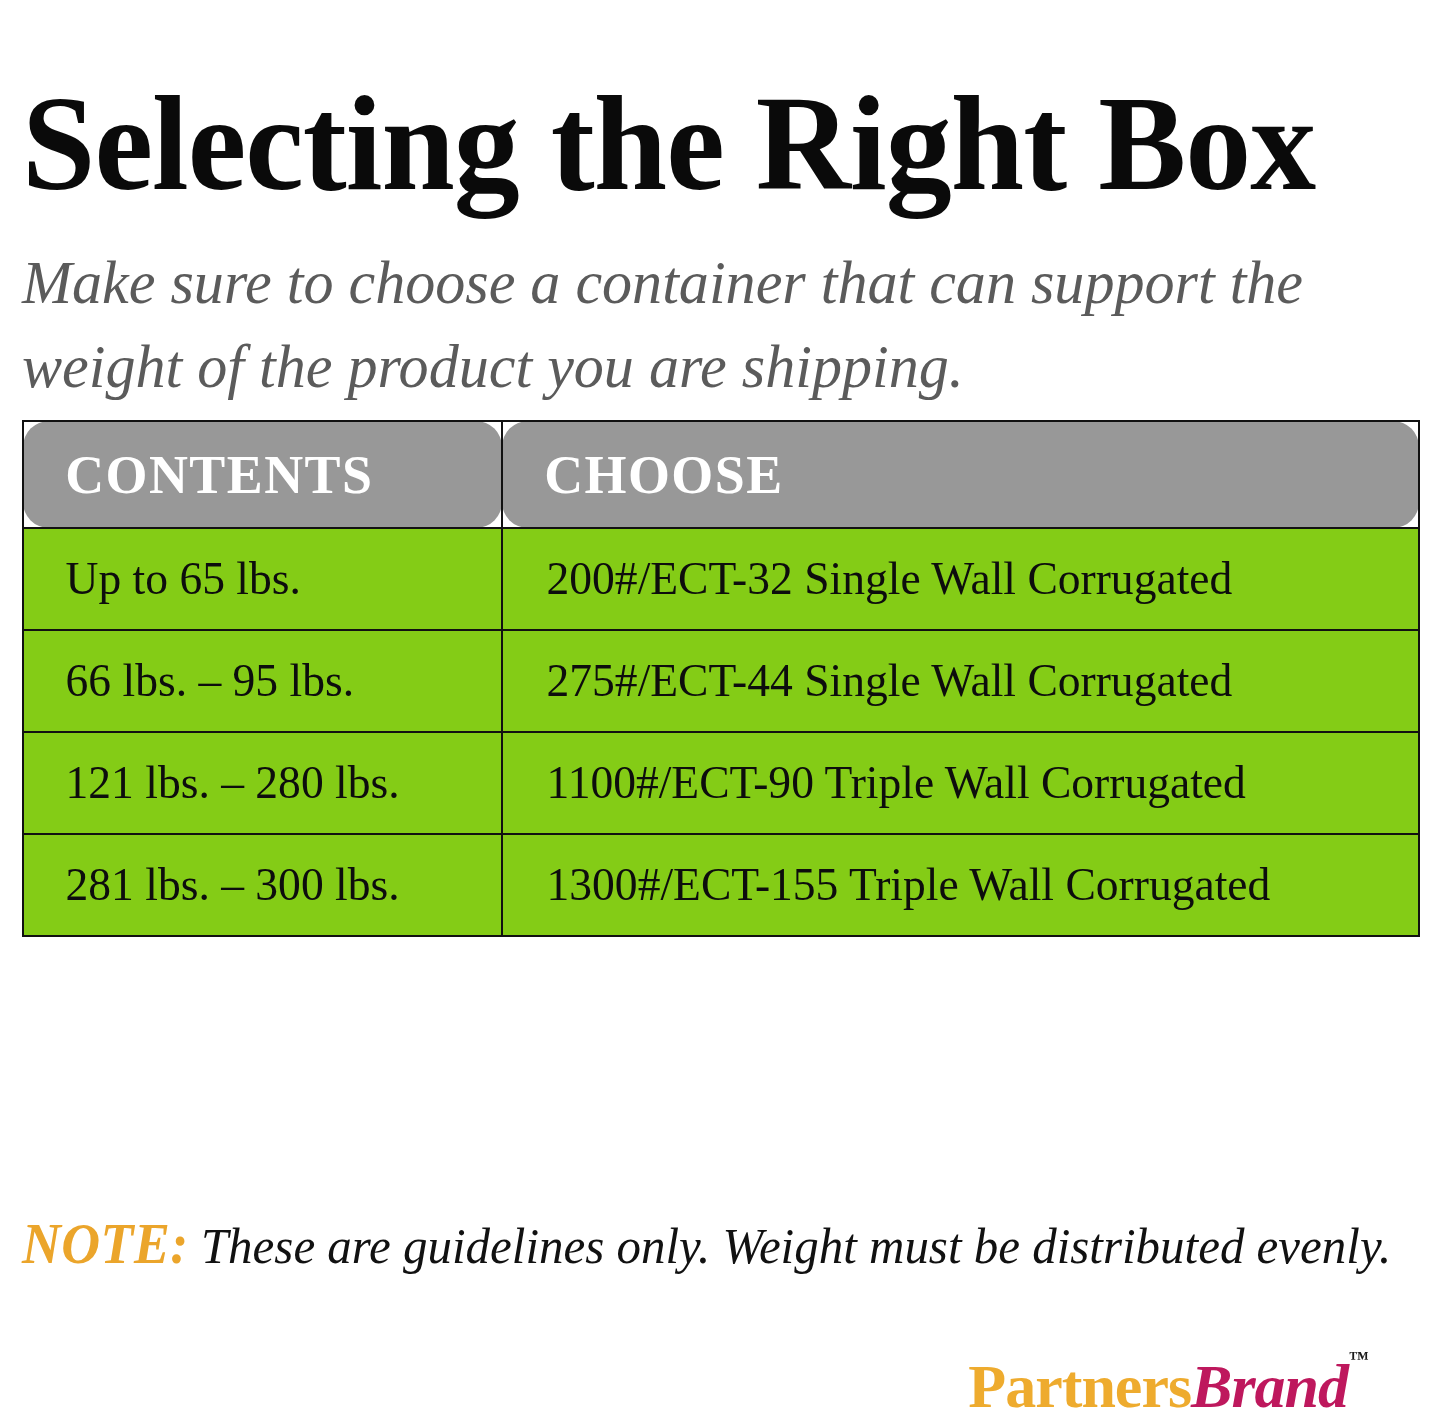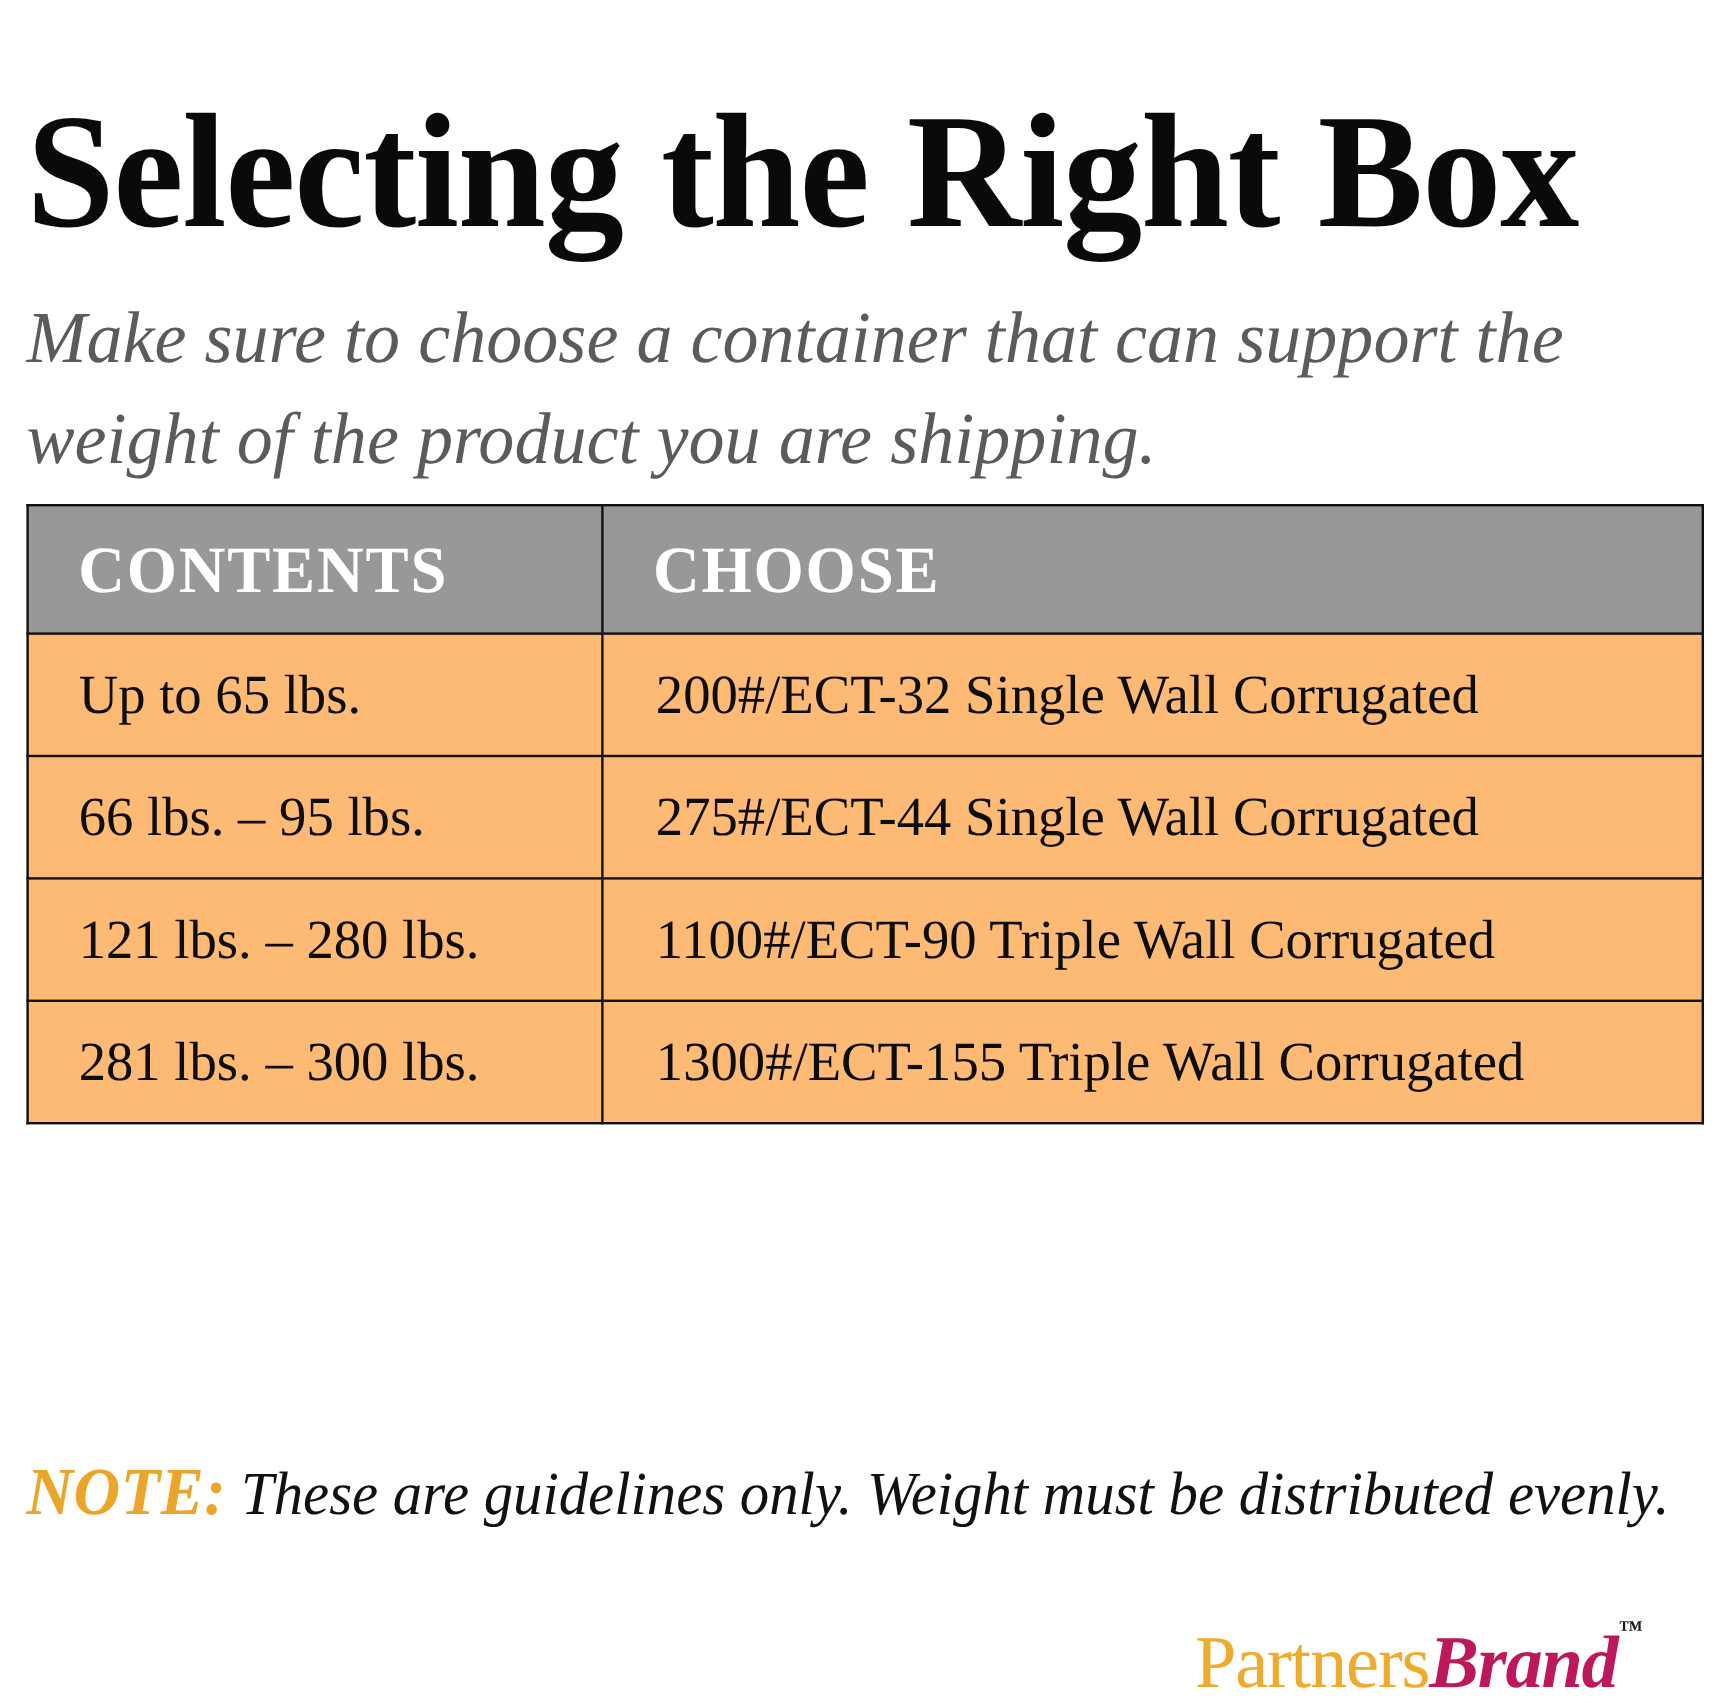--- a/index.html
+++ b/index.html
@@ -76,38 +76,39 @@
     padding: 0;
     margin: 0;
     vertical-align: middle;
   }
 
   thead th {
     background: #989898;
     height: 105px;
     text-align: left;
     font-weight: normal;
+    border-radius: 26px;
   }
   thead th .hlabel {
     display: block;
     color: #ffffff;
     font-family: "Liberation Serif", "DejaVu Serif", serif;
     font-weight: bold;
     font-size: 55px;
     line-height: 1;
     letter-spacing: 1.5px;
     padding-left: 42px;
     transform: scaleX(0.98);
     transform-origin: left center;
     white-space: nowrap;
   }
 
   tbody td {
     height: 100px;
-    background: #fdba74;
+    background: #84cc16;
   }
   tbody td .cell {
     display: block;
     font-family: "Liberation Serif", "DejaVu Serif", serif;
     font-size: 46px;
     line-height: 1;
     color: #0d0d0d;
     padding-left: 42px;
     white-space: nowrap;
     transform: scaleX(0.99);
@@ -146,21 +147,21 @@
   .logo {
     position: absolute;
     right: 16px;
     bottom: 2px;
     font-family: "Liberation Serif", "DejaVu Serif", serif;
     font-size: 62px;
     line-height: 1;
     white-space: nowrap;
   }
   .logo .logo-partners {
-    font-weight: normal;
+    font-weight: bold;
     color: #eeab2e;
     letter-spacing: -1px;
     margin-left: 46px;
   }
   .logo .logo-brand {
     font-weight: bold;
     font-style: italic;
     color: #be185d;
     letter-spacing: -1px;
   }

